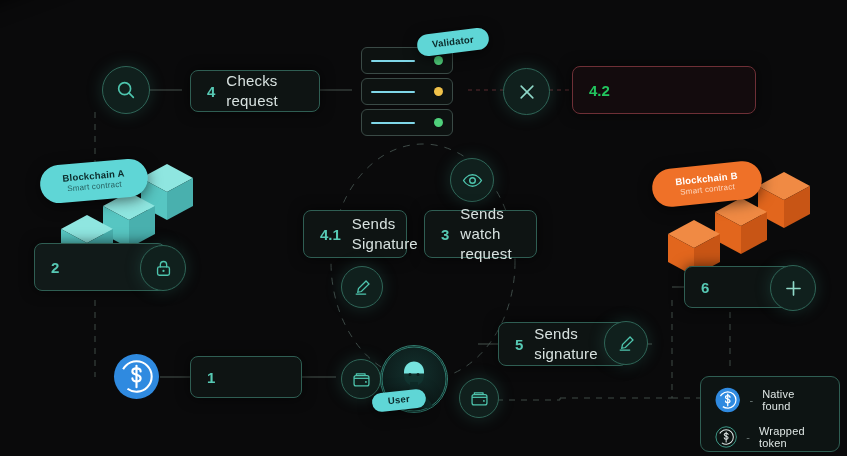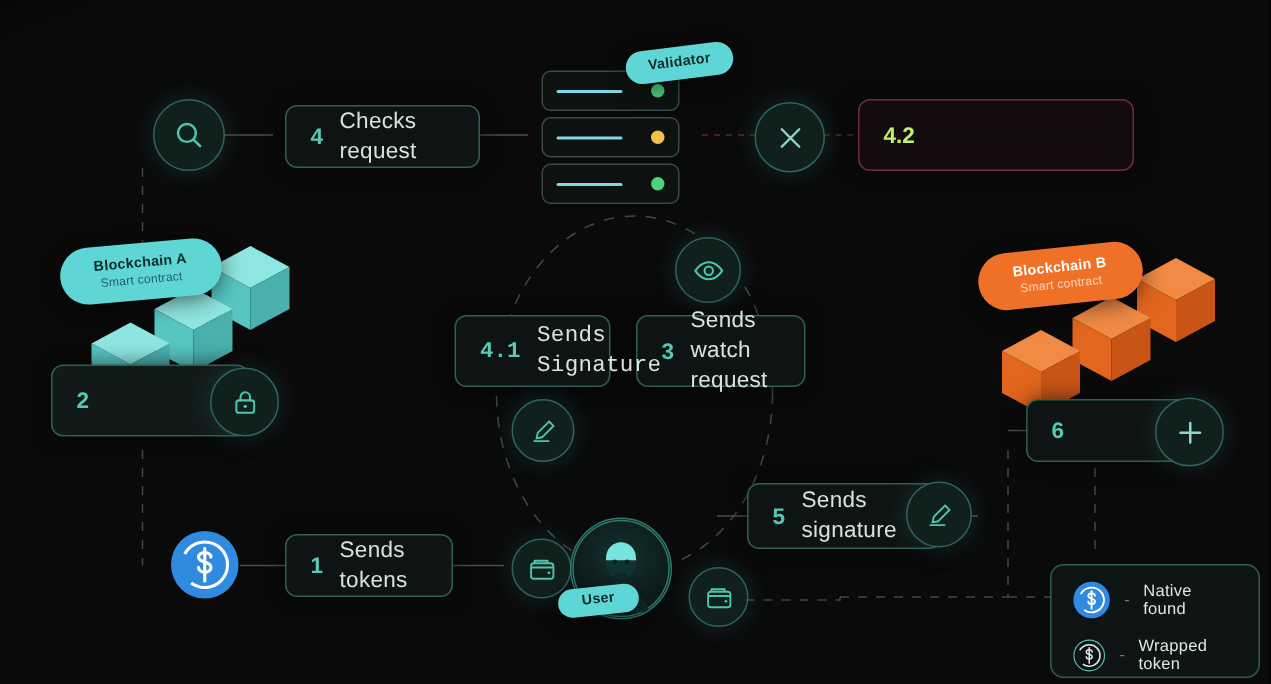--- a/index.html
+++ b/index.html
@@ -30,21 +30,21 @@
   .box{
     position:absolute;box-sizing:border-box;
     background:#0e1413;border:1px solid #2f5e53;border-radius:8px;
     display:flex;align-items:center;gap:11px;
     padding:0 16px;color:#dfe7e5;
     box-shadow:0 0 14px rgba(0,0,0,.6);
   }
   .box .num{color:#57c9b4;font-size:15px;font-weight:700;flex:none;}
   .box .lbl{font-size:15px;line-height:1.35;color:#d8e2e0;letter-spacing:.2px;}
   .box.err{border-color:#6e2f36;background:#130b0d;}
-  .box.err .num{color:#bef264;font-weight:700;}
+  .box.err .num{color:#22c55e;font-weight:700;}
   .box.err .lbl{color:#e4737e;}
 
   
   .node{
     position:absolute;border-radius:50%;
     background:#10201d;border:1px solid #2f6557;
     display:flex;align-items:center;justify-content:center;
     box-shadow:0 0 16px rgba(45,120,105,.30);
   }
   .node svg{display:block;}
@@ -233,40 +233,39 @@
     <svg width="21" height="21" viewBox="0 0 24 24" fill="none" stroke="#4ec5ae" stroke-width="1.6">
       <path d="M1.8 12S5.6 5.5 12 5.5 22.2 12 22.2 12 18.4 18.5 12 18.5 1.8 12 1.8 12Z"></path>
       <circle cx="12" cy="12" r="3.2"></circle>
     </svg>
   </div>
   <div class="box" style="left:424px;top:210px;width:113px;height:48px;">
     <span class="num">3</span>
     <span class="lbl">Sends watch request</span>
   </div>
 
-  <div class="box" style="left:303px;top:210px;width:104px;height:48px;font-family:Liberation Mono, monospace;">
+  <div class="box" style="left:303px;top:210px;width:104px;height:48px;">
     <span class="num">4.1</span>
     <span class="lbl">Sends Signature</span>
   </div>
   <div class="node" style="left:341px;top:266px;width:40px;height:40px;">
     <svg width="19" height="19" viewBox="0 0 24 24" fill="none" stroke="#4ec5ae" stroke-width="1.6" stroke-linecap="round">
       <path d="M16.5 3.8l3.7 3.7-9.6 9.6-4.6.9.9-4.6z"></path>
       <line x1="4" y1="20.3" x2="16" y2="20.3"></line>
     </svg>
   </div>
 
   <svg style="position:absolute;left:113px;top:353px;" width="47" height="47" viewBox="0 0 48 48">
     <circle cx="24" cy="24" r="23" fill="#2f8ae0"></circle>
     <circle cx="24" cy="24" r="15.5" fill="none" stroke="#ffffff" stroke-width="2.1" stroke-dasharray="46 22" transform="rotate(-45 24 24)"></circle>
     <path d="M24 13v22" stroke="#fff" stroke-width="2.2" stroke-linecap="round"></path>
     <path d="M28.2 18.8c0-1.9-1.9-3.1-4.2-3.1s-4.2 1.2-4.2 3.1 1.9 2.8 4.2 3.4 4.2 1.6 4.2 3.6-1.9 3.2-4.2 3.2-4.2-1.3-4.2-3.2" fill="none" stroke="#fff" stroke-width="2.2" stroke-linecap="round"></path>
   </svg>
   <div class="box" style="left:190px;top:356px;width:112px;height:42px;">
     <span class="num">1</span>
-    <span class="lbl">Sends tokens</span>
   </div>
 
   <div class="node" style="left:341px;top:359px;width:38px;height:38px;">
     <svg width="19" height="19" viewBox="0 0 24 24" fill="none" stroke="#4ec5ae" stroke-width="1.6" stroke-linejoin="round">
       <rect x="2.6" y="7" width="18.8" height="13" rx="2.4"></rect>
       <path d="M2.6 10.5h18.8"></path>
         <path d="M5.5 7V4.8h11V7"></path>
       <circle cx="17.6" cy="15" r="1.2" fill="#4ec5ae" stroke="none"></circle>
     </svg>
   </div>

